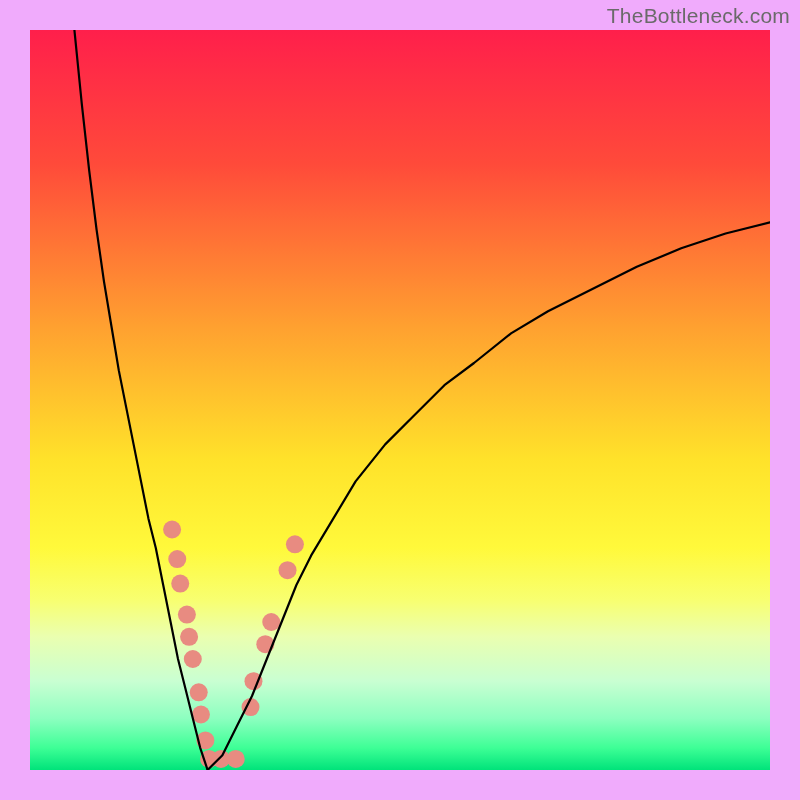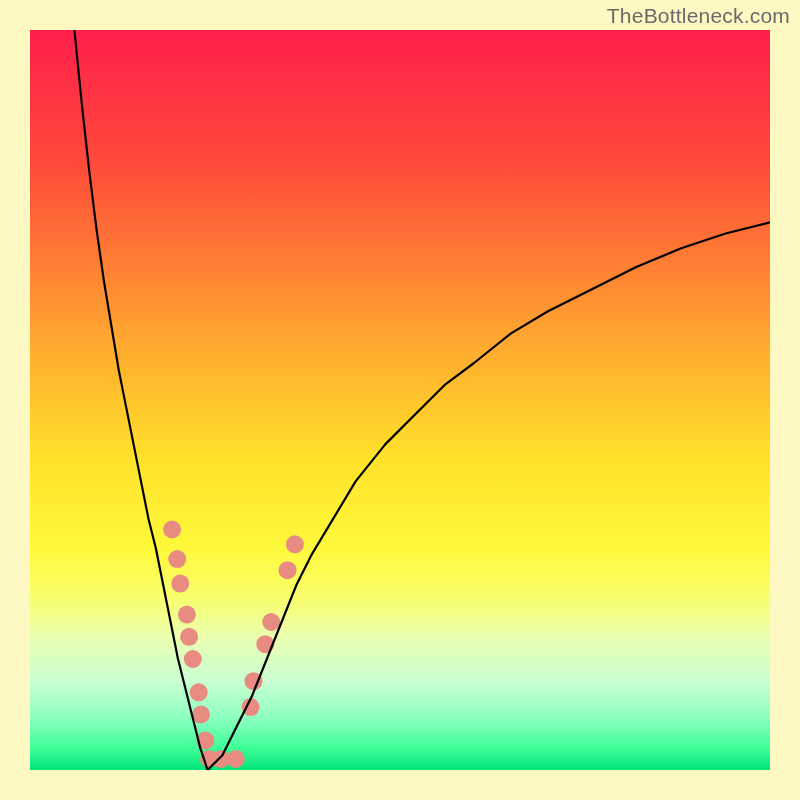--- a/index.html
+++ b/index.html
@@ -7,21 +7,21 @@
     padding: 0;
     width: 800px;
     height: 800px;
     background: #000;
     overflow: hidden;
     font-family: Arial, Helvetica, sans-serif;
   }
   .outer {
     width: 800px;
     height: 800px;
-    background: #fef9c3;
+    background: #f0abfc;
     position: relative;
   }
   .watermark {
     position: absolute;
     top: 4px;
     right: 10px;
     color: #6a6a6a;
     font-size: 21px;
     font-weight: 500;
     letter-spacing: 0.2px;

